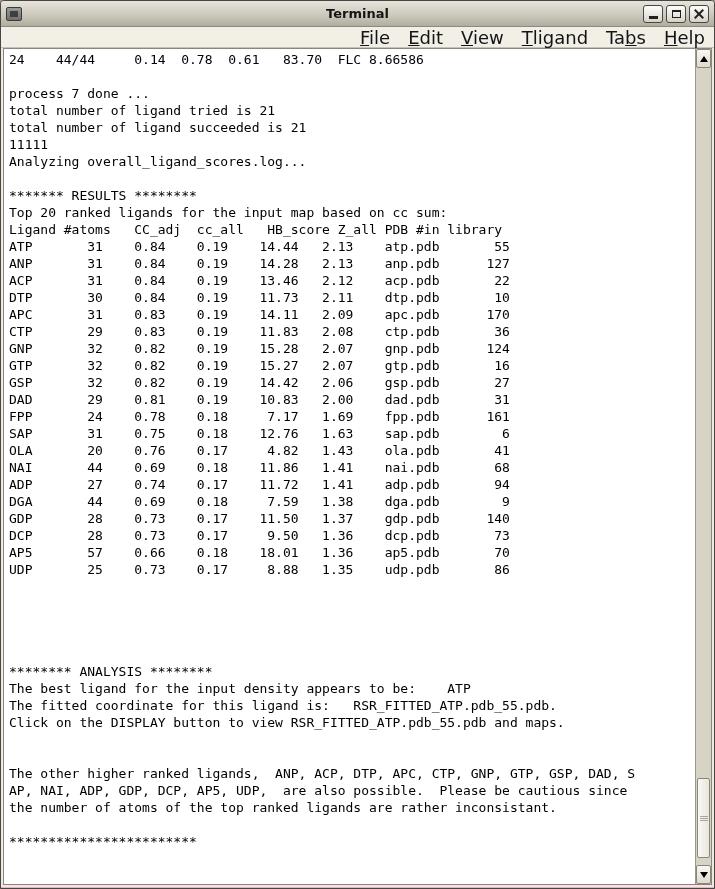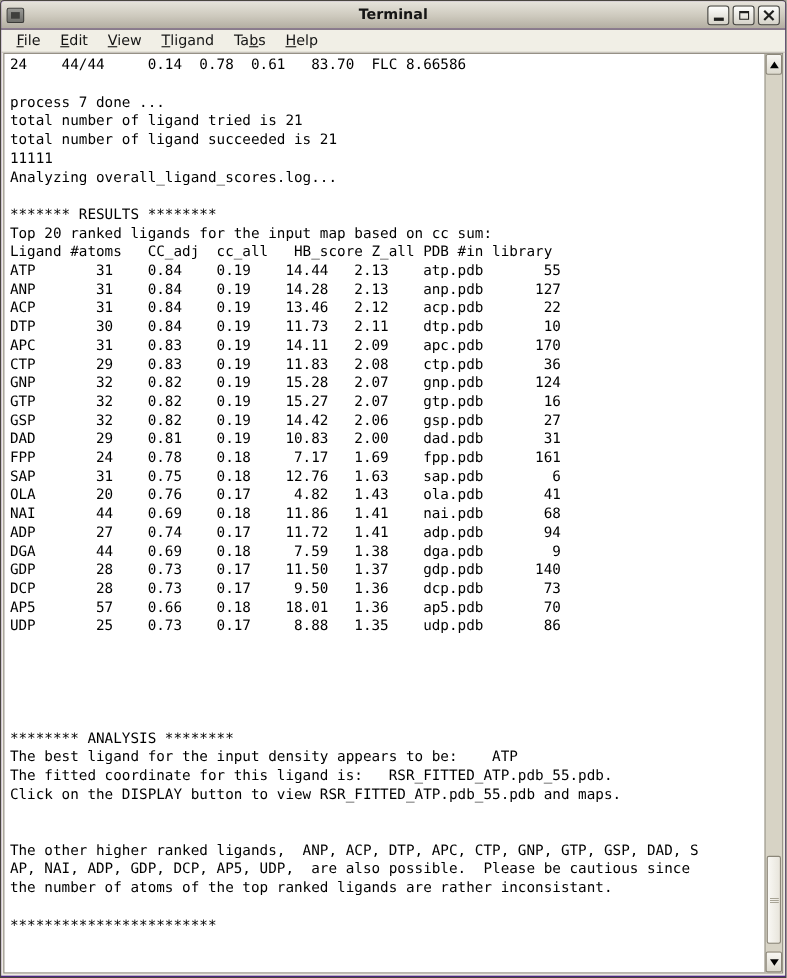--- a/index.html
+++ b/index.html
@@ -1,19 +1,19 @@
 <!DOCTYPE html>
 <html><head>
 <meta charset="utf-8">
 <style>
   html,body{margin:0;padding:0;background:#9a968c;}
   *{box-sizing:border-box;}
   .window{
     width:715px;height:889px;
-    background:#4c1d95;
+    background:#f9a8d4;
     border:1px solid #494540;
     border-radius:4px 4px 0 0;
     font-family:"DejaVu Sans","Liberation Sans",sans-serif;
     overflow:hidden;
   }
   
   .titlebar{
     height:26px;
     background:linear-gradient(to bottom,#e7e4dc 0%,#cdc9bd 55%,#b2ada1 100%);
     border-bottom:1px solid #8e897c;
@@ -51,21 +51,21 @@
   }
   .ic-close::before{transform:rotate(45deg);}
   .ic-close::after{transform:rotate(-45deg);}
   
   .menubar{
     height:21px;
     background:#f1efe6;
     border-bottom:1px solid #c6c2b6;
     display:flex;align-items:center;
     padding-left:5px;
-    font-size:13px;color:#141414;
+    font-size:18px;color:#141414;justify-content:flex-end;
   }
   .menu-item{padding:1px 9px;cursor:default;}
   .menu-item .accel{text-decoration:underline;}
   
   .content{
     height:839px;
     padding:0 2px 2px 2px;
     background:#edebe1;
   }
   .frame{

